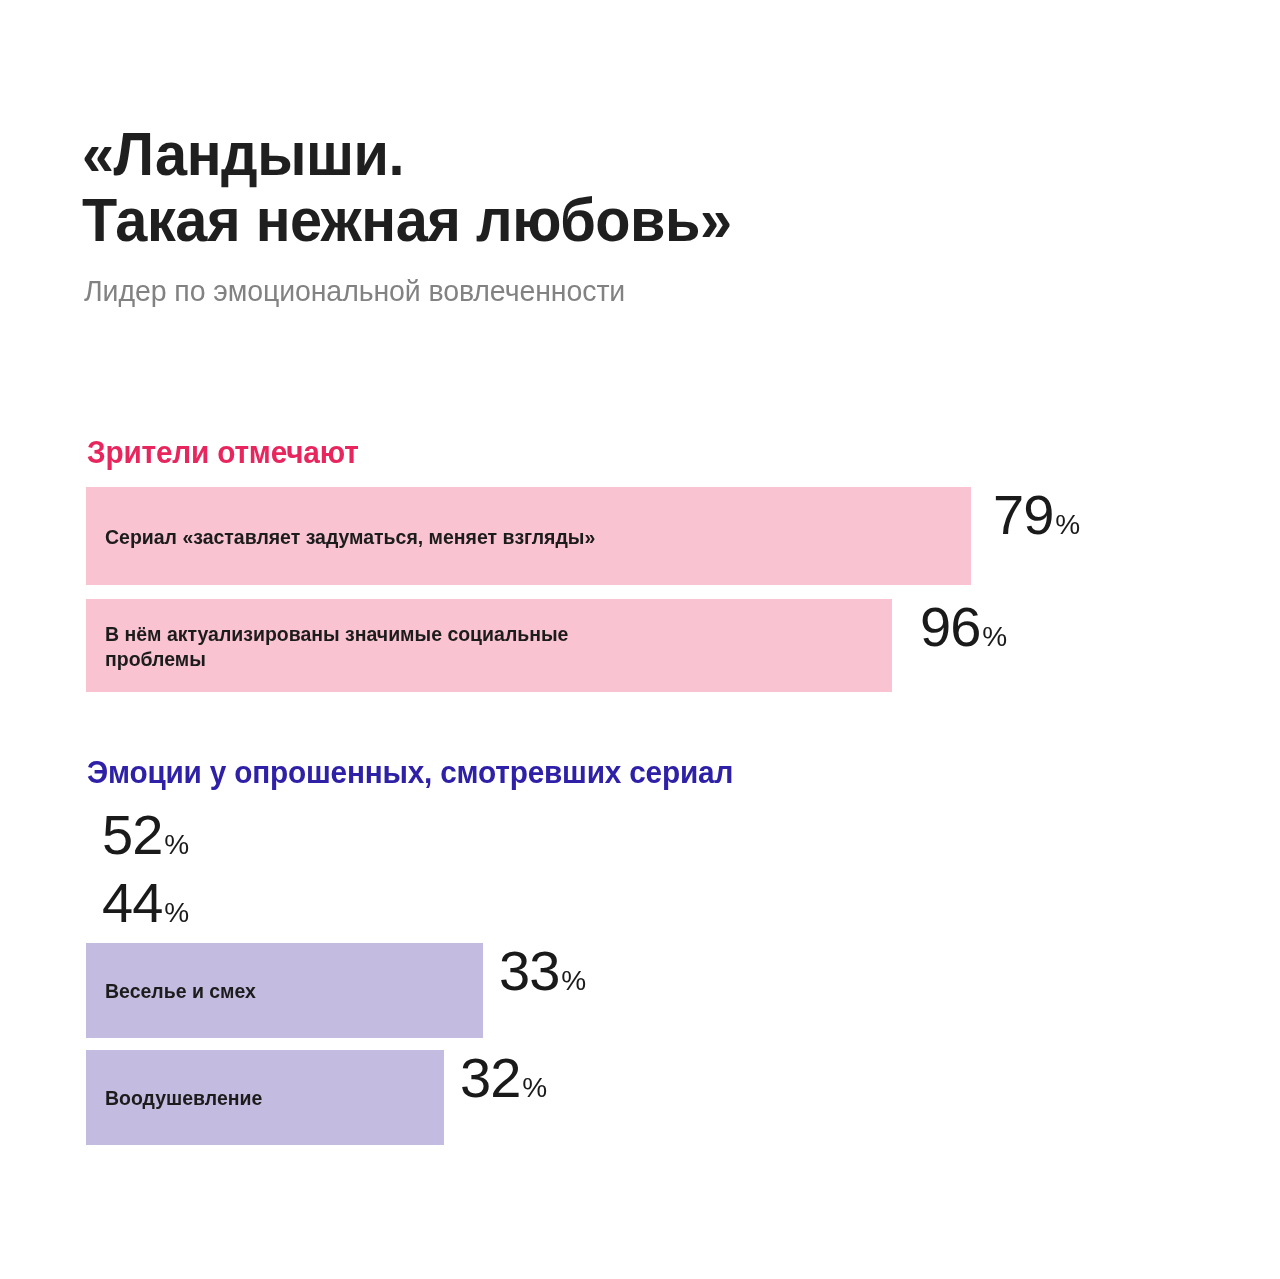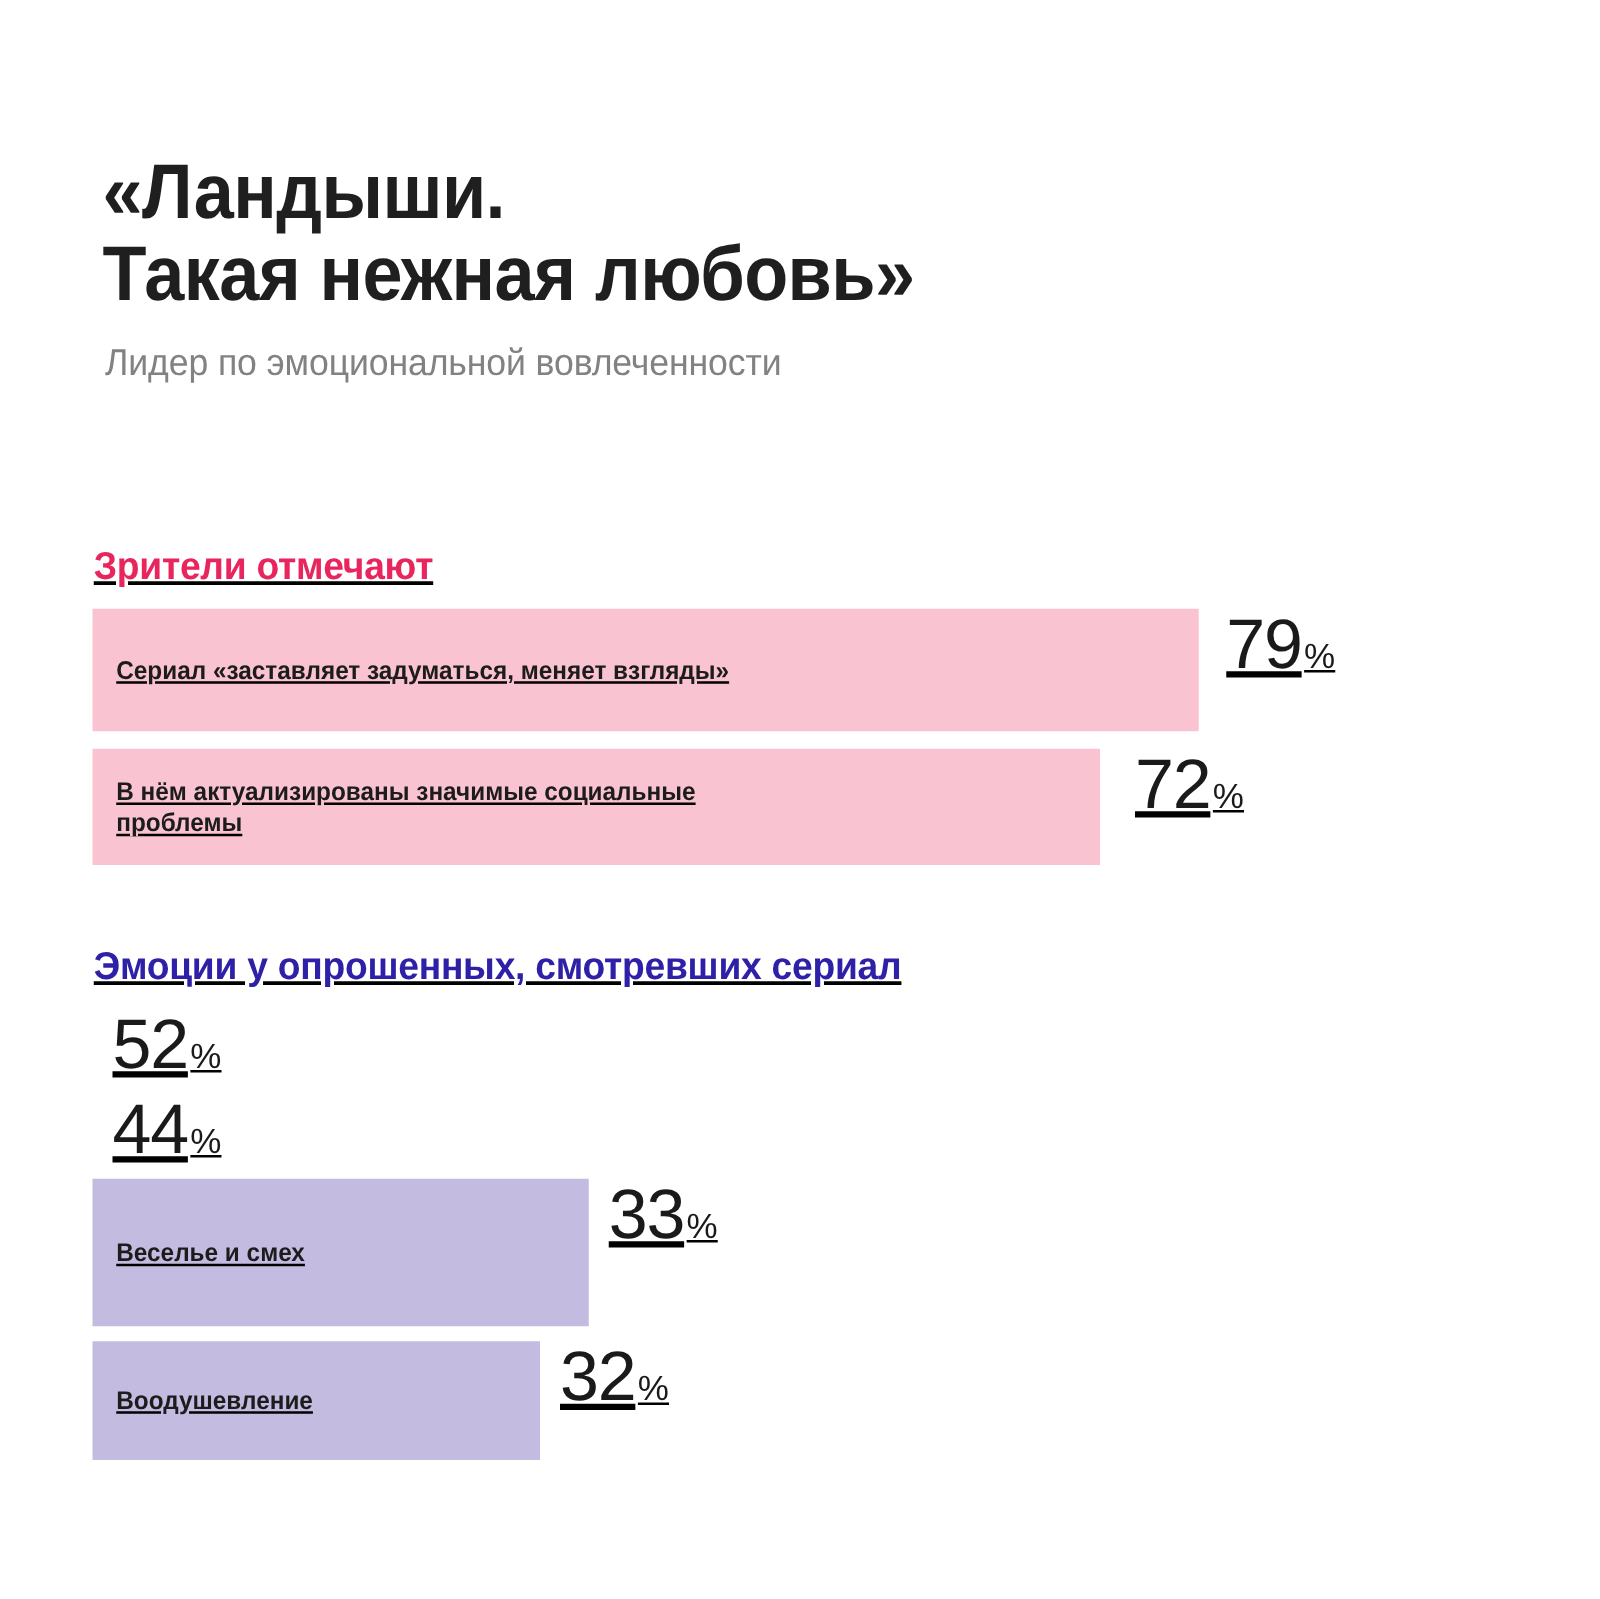--- a/index.html
+++ b/index.html
@@ -48,23 +48,22 @@
     font-weight: 400;
     color: #828282;
     transform: scaleX(0.95);
     transform-origin: left top;
     letter-spacing: -0.1px;
   }
 
   
   .section {
     position: absolute;
-    left: 74px;
+    left: 86px;
     width: 1130px;
-    text-decoration: underline;
   }
   .section-viewers { top: 388px; }
   .section-emotions { top: 708px; }
 
   .section-title {
     font-size: 31px;
     font-weight: 700;
     margin: 0 0 16px 1px;
     letter-spacing: -0.2px;
     transform: scaleX(0.96);
@@ -123,21 +122,21 @@
   .group-viewers .bar { background: #f9c3d2; }
   .group-viewers .row-0 .bar { width: 885px; height: 98px; }
   .group-viewers .row-1 .bar { width: 806px; height: 93px; }
   .group-viewers .row-0 .value { margin-left: 22px; }
   .group-viewers .row-1 .value { margin-left: 28px; }
 
   
   .group-emotions .bar { background: #c4bce0; }
   .group-emotions .row-0 .bar { width: 585px; height: 90px; }
   .group-emotions .row-1 .bar { width: 493px; height: 95px; }
-  .group-emotions .row-2 .bar { width: 397px; height: 118px; }
+  .group-emotions .row-2 .bar { width: 397px; height: 95px; }
   .group-emotions .row-3 .bar { width: 358px; height: 95px; }
   .group-emotions .bar-row { margin-bottom: 12px; }
   .group-emotions .value { margin-left: 16px; }
 </style>
 </head>
 <body>
 
 <div class="page">
 
   <div class="header">
@@ -159,21 +158,21 @@
         <span class="pct">%</span>
       </div>
     </div>
 
     <div class="bar-row row-1">
       <div class="bar">
         <span class="bar-label">В нём актуализированы значимые социальные
 проблемы</span>
       </div>
       <div class="value">
-        <span class="num">72</span>
+        <span class="num">96</span>
         <span class="pct">%</span>
       </div>
     </div>
   </div>
 
   <div class="section section-emotions group-emotions">
 
     <div class="section-title indigo">Эмоции у опрошенных, смотревших сериал</div>
 
     <div class="bar-row row-0">

